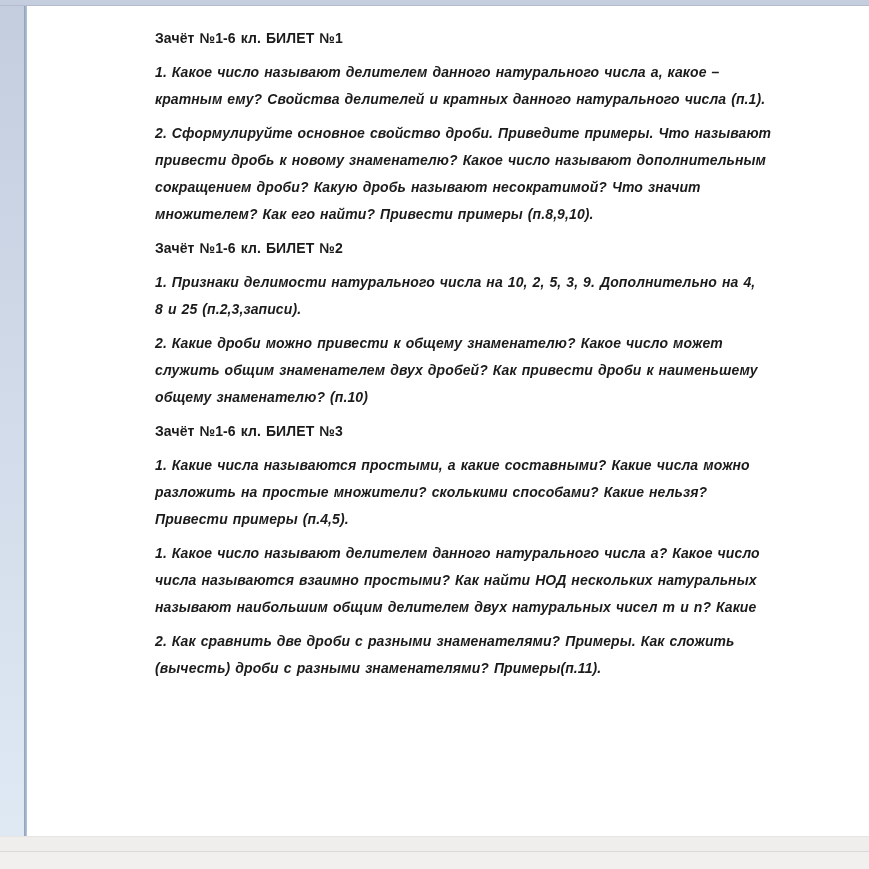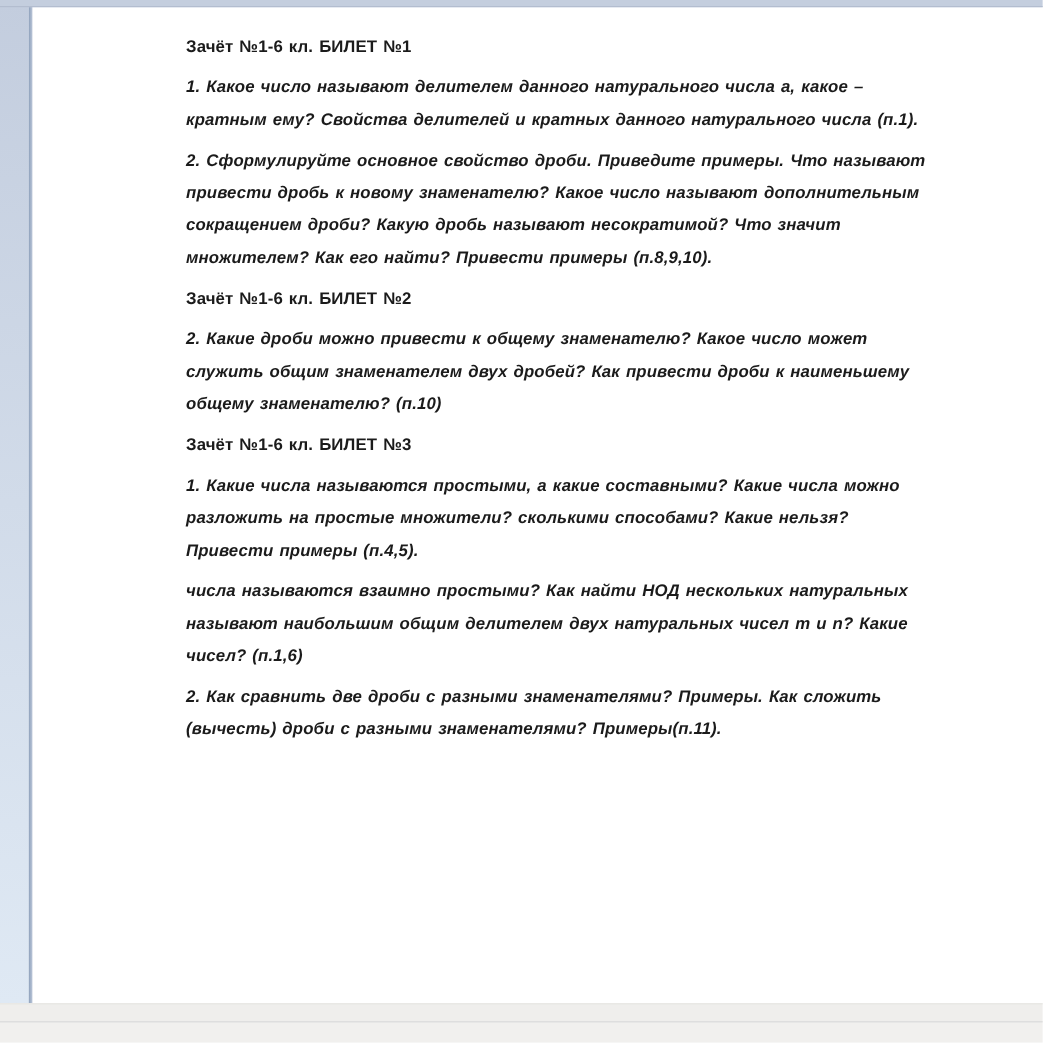--- a/index.html
+++ b/index.html
@@ -106,38 +106,42 @@
         <div class="para">
           <div class="line">2. Сформулируйте основное свойство дроби. Приведите примеры. Что называют</div>
           <div class="line">привести дробь к новому знаменателю? Какое число называют дополнительным</div>
           <div class="line">сокращением дроби? Какую дробь называют несократимой? Что значит</div>
           <div class="line">множителем? Как его найти? Привести примеры (п.8,9,10).</div>
         </div>
       </div>
       <div>
         <div class="ticket-title">Зачёт №1-6 кл. БИЛЕТ №2</div>
         <div class="para">
+          <div class="line">1. Признаки делимости натурального числа на 10, 2, 5, 3, 9. Дополнительно на 4,</div>
+          <div class="line">8 и 25 (п.2,3,записи).</div>
+        </div>
+        <div class="para">
           <div class="line">2. Какие дроби можно привести к общему знаменателю? Какое число может</div>
           <div class="line">служить общим знаменателем двух дробей? Как привести дроби к наименьшему</div>
           <div class="line">общему знаменателю? (п.10)</div>
         </div>
       </div>
       <div>
         <div class="ticket-title">Зачёт №1-6 кл. БИЛЕТ №3</div>
         <div class="para">
           <div class="line">1. Какие числа называются простыми, а какие составными? Какие числа можно</div>
           <div class="line">разложить на простые множители? сколькими способами? Какие нельзя?</div>
           <div class="line">Привести примеры (п.4,5).</div>
         </div>
       </div>
       <div>
         <div class="para">
+          <div class="line">1. Какое число называют делителем данного натурального числа а? Какое число</div>
           <div class="line">числа называются взаимно простыми? Как найти НОД нескольких натуральных</div>
           <div class="line">называют наибольшим общим делителем двух натуральных чисел m и n? Какие</div>
-          <div class="line">чисел? (п.1,6)</div>
         </div>
         <div class="para">
           <div class="line">2. Как сравнить две дроби с разными знаменателями? Примеры. Как сложить</div>
           <div class="line">(вычесть) дроби с разными знаменателями? Примеры(п.11).</div>
         </div>
       </div>
     </div>
 </div>
 
 <div class="bottom-area">

